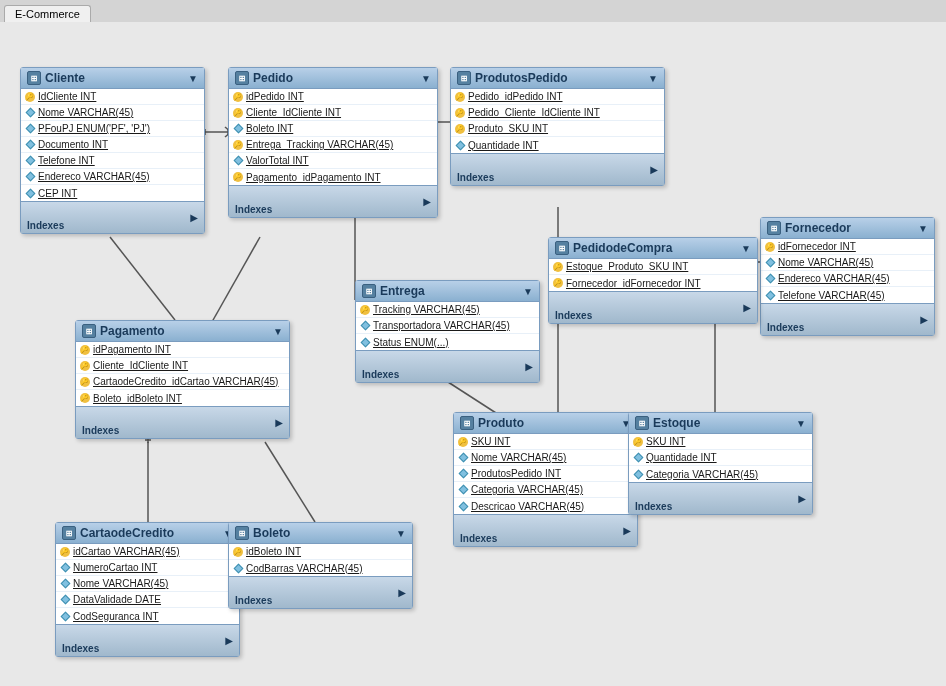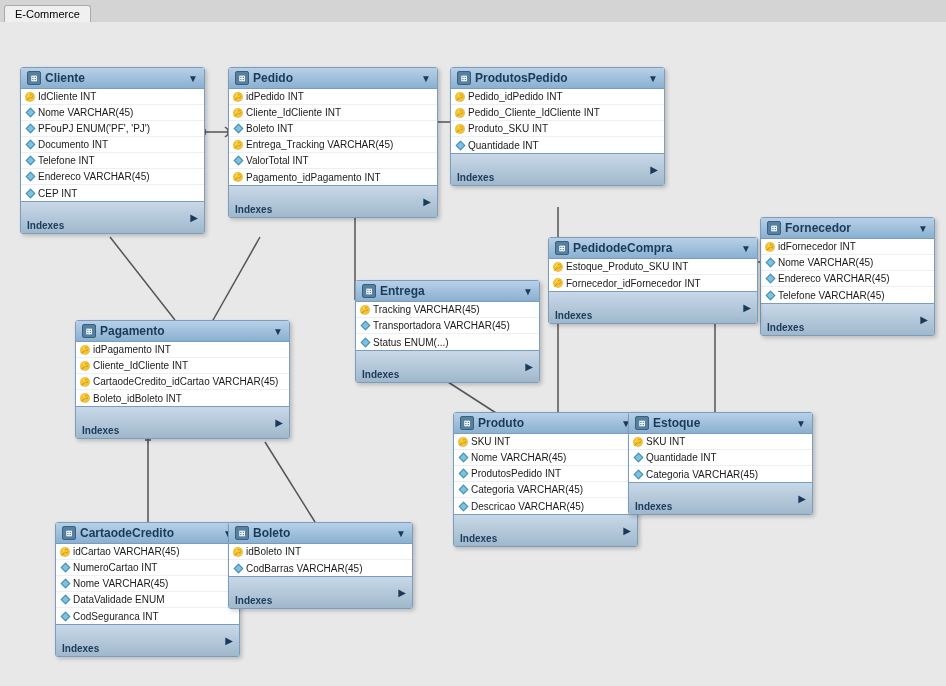--- a/index.html
+++ b/index.html
@@ -117,20 +117,21 @@
       font-weight: bold;
     }
     .field-icon.key {
       background: #f0c040;
       color: #a07000;
     }
     .field-name {
       font-size: 10px;
       color: #1a1a1a;
       white-space: nowrap;
+      text-decoration: underline;
     }
     .table-footer {
       background: linear-gradient(to bottom, #c8d8e8, #a0b8cc);
       padding: 2px 6px;
       display: flex;
       align-items: center;
       justify-content: space-between;
       border-top: 1px solid #7a9cbf;
     }
     .footer-text {
@@ -560,21 +561,21 @@
             <div class="table-row">
               <div class="diamond-wrap" style="width: 10px; height: 10px; display: flex; align-items: center; justify-content: center; flex-shrink: 0;">
                 <div style="width: 7px; height: 7px; background: rgb(128, 192, 224); border: 1px solid rgb(64, 144, 176); transform: rotate(45deg);"></div>
               </div>
               <span class="field-name">Nome VARCHAR(45)</span>
             </div>
             <div class="table-row">
               <div class="diamond-wrap" style="width: 10px; height: 10px; display: flex; align-items: center; justify-content: center; flex-shrink: 0;">
                 <div style="width: 7px; height: 7px; background: rgb(128, 192, 224); border: 1px solid rgb(64, 144, 176); transform: rotate(45deg);"></div>
               </div>
-              <span class="field-name">DataValidade ENUM</span>
+              <span class="field-name">DataValidade DATE</span>
             </div>
             <div class="table-row">
               <div class="diamond-wrap" style="width: 10px; height: 10px; display: flex; align-items: center; justify-content: center; flex-shrink: 0;">
                 <div style="width: 7px; height: 7px; background: rgb(128, 192, 224); border: 1px solid rgb(64, 144, 176); transform: rotate(45deg);"></div>
               </div>
               <span class="field-name">CodSeguranca INT</span>
             </div>
           </div>
           <div class="table-footer">
             <span class="footer-text">Indexes</span>

